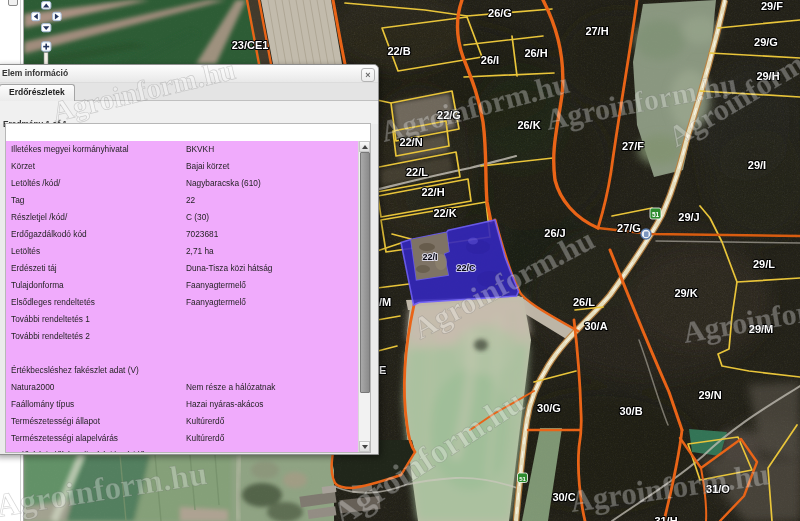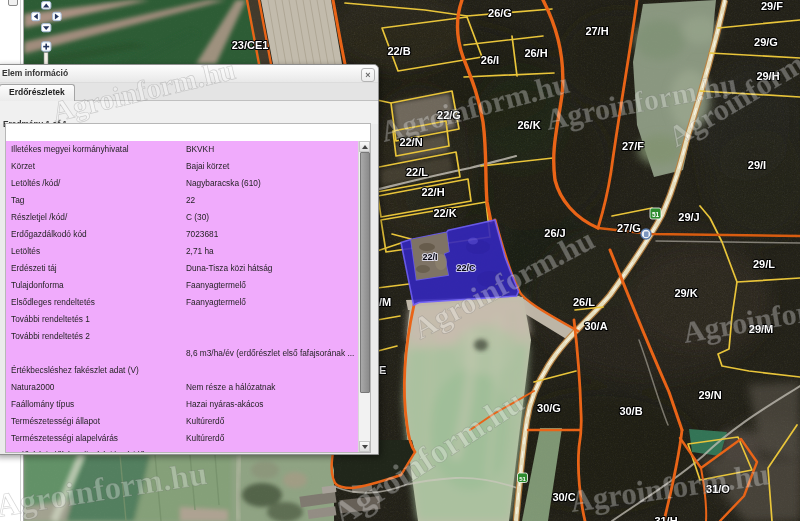--- a/index.html
+++ b/index.html
@@ -387,21 +387,20 @@
         </div>
         <div class="row" style="top:187px">
           <span class="n">További rendeltetés 1</span>
           <span class="v"></span>
         </div>
         <div class="row" style="top:204px">
           <span class="n">További rendeltetés 2</span>
           <span class="v"></span>
         </div>
         <div class="row" style="top:221px">
-          <span class="v">8,6 m3/ha/év (erdőrészlet első fafajsorának ...</span>
         </div>
         <div class="row" style="top:238px">
           <span class="n">Értékbecsléshez fakészlet adat (V)</span>
         </div>
         <div class="row" style="top:255px">
           <span class="n">Natura2000</span>
           <span class="v">Nem része a hálózatnak</span>
         </div>
         <div class="row" style="top:272px">
           <span class="n">Faállomány típus</span>

